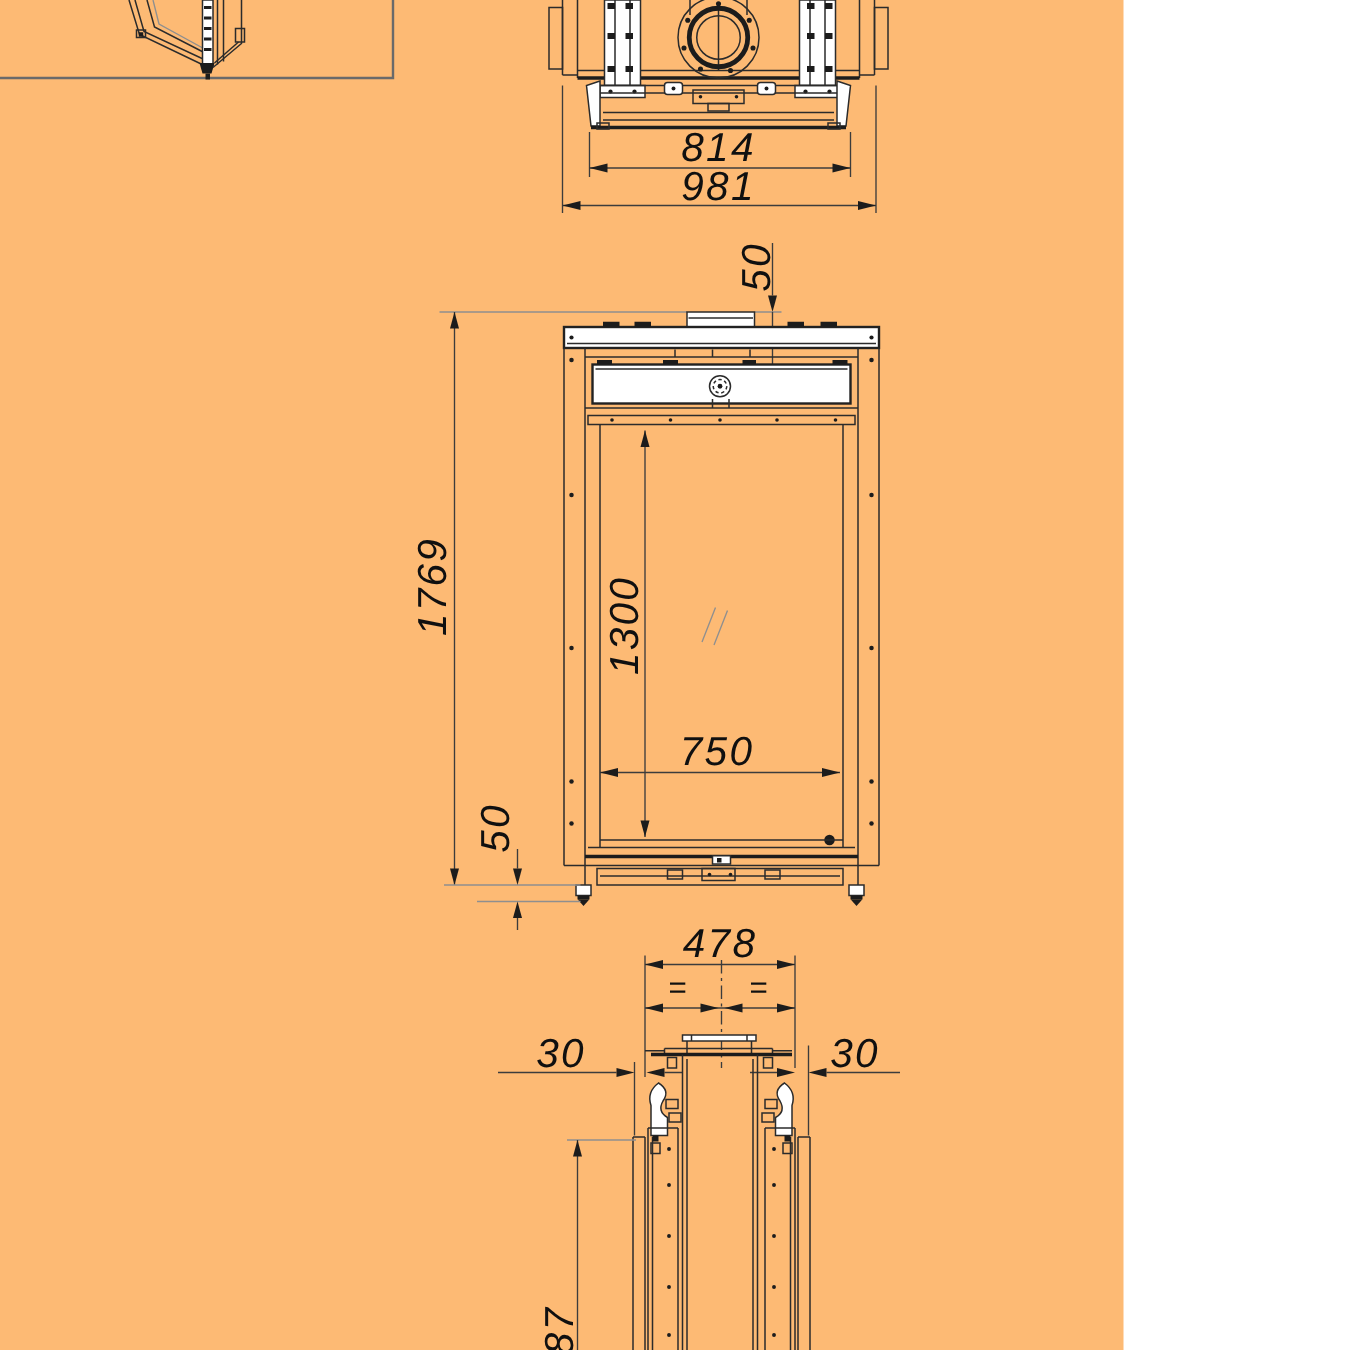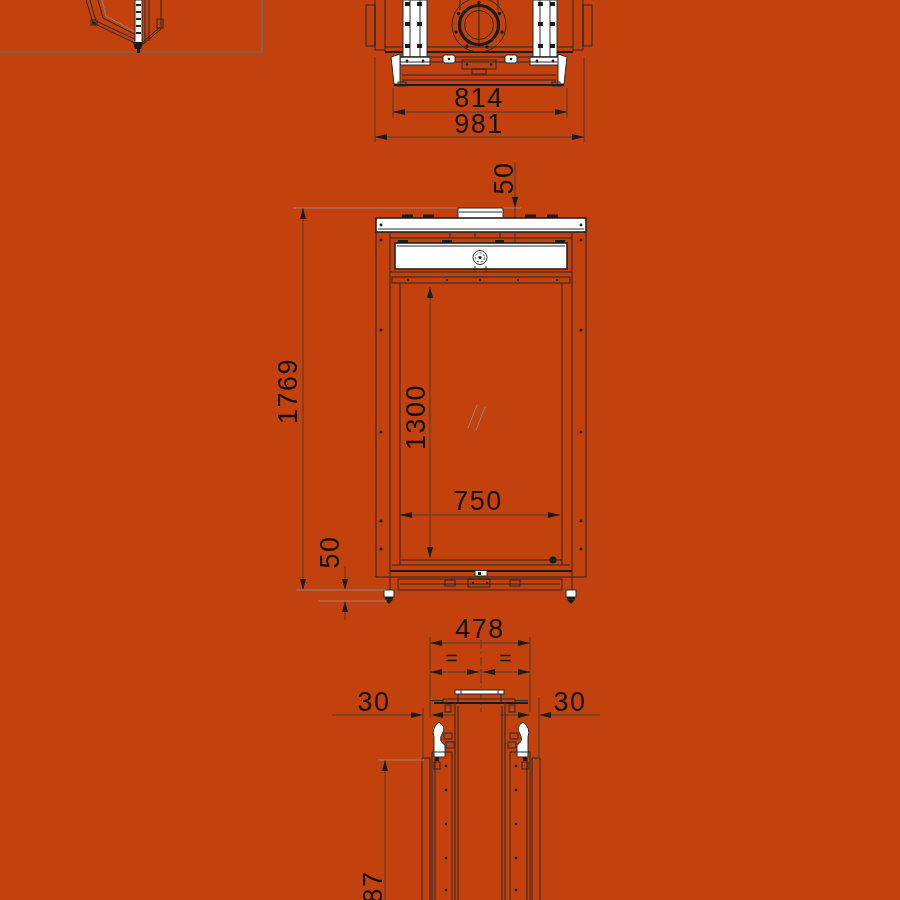--- a/index.html
+++ b/index.html
@@ -1,16 +1,16 @@
 <!DOCTYPE html>
 <html><head>
 <meta charset="utf-8">
 <style>
   html,body{margin:0;padding:0;background:#ffffff;}
-  .sheet{position:relative;width:900px;height:900px;background:#c2410c;overflow:hidden;}
+  .sheet{position:relative;width:749px;height:900px;background:#fdba74;overflow:hidden;font-style:italic;}
   svg text{font-family:"Liberation Sans","DejaVu Sans",sans-serif;fill:#101010;}
   .t27{font-size:27px;letter-spacing:1.5px;}
   .t20{font-size:21px;letter-spacing:1px;}
   .s1{stroke:#2b2b2b;stroke-width:1;fill:none;}
   .s15{stroke:#222222;stroke-width:1.6;fill:none;}
   .s2{stroke:#1c1c1c;stroke-width:2.2;fill:none;}
   .s3{stroke:#1c1c1c;stroke-width:3.2;fill:none;}
   .sg{stroke:#8f8f8f;stroke-width:0.9;fill:none;}
   .sd{stroke:#3c3c3c;stroke-width:0.9;fill:none;}
   .fr{stroke:#6a6a6a;stroke-width:1.6;fill:none;}

